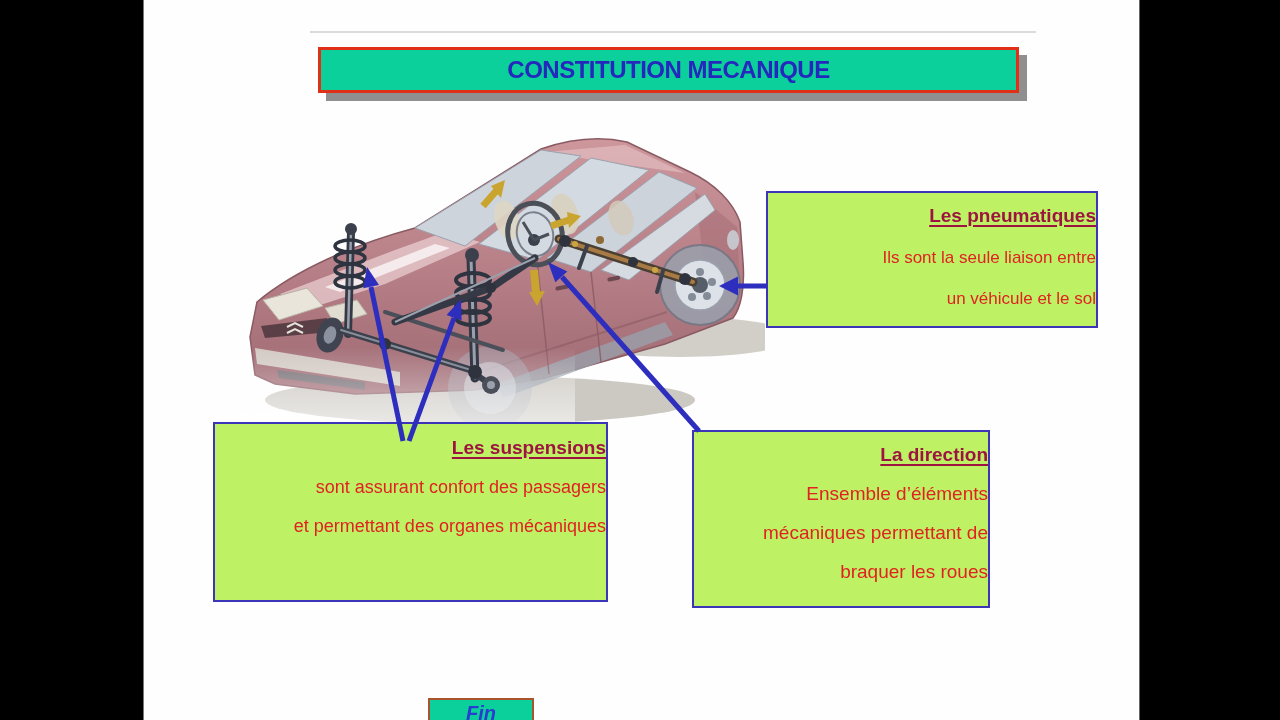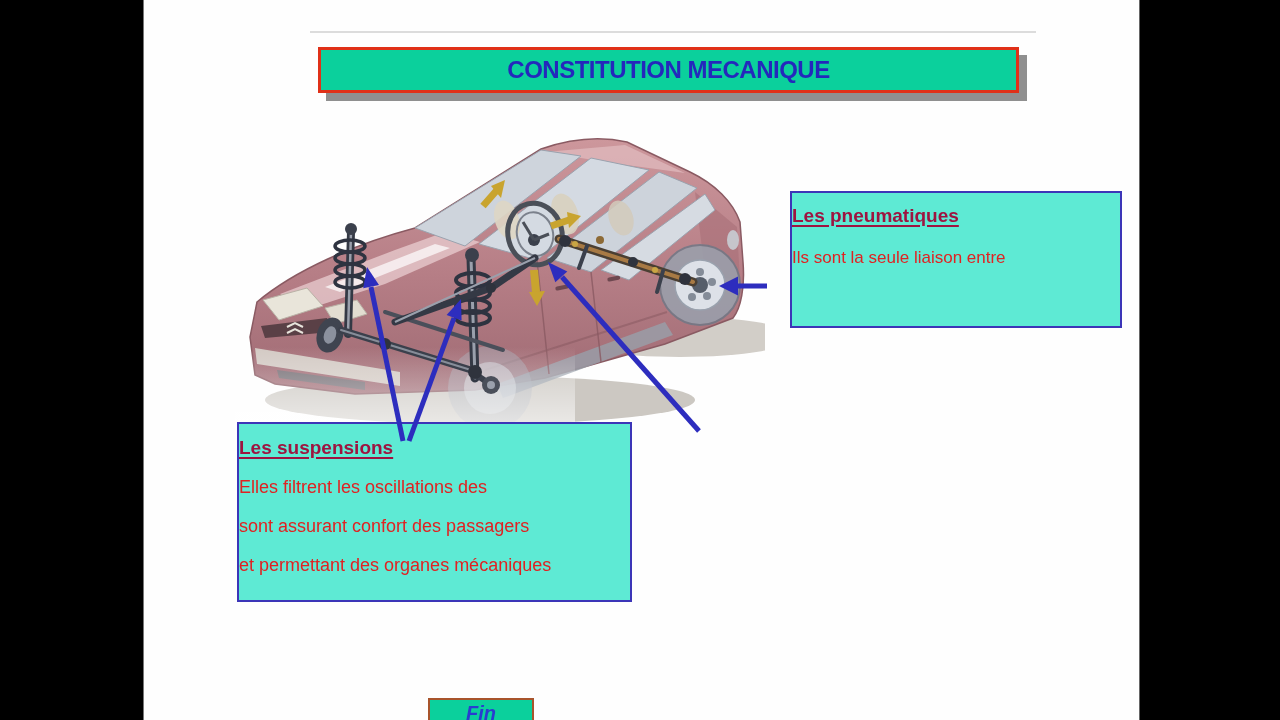--- a/index.html
+++ b/index.html
@@ -31,22 +31,22 @@
   .title-banner span {
     color: #2428bc; font-size: 24px; font-weight: bold; letter-spacing: -0.5px;
   }
 
   .car-wrap { position: absolute; left: 235px; top: 122px; width: 530px; height: 318px; z-index: 1; }
 
   .arrows-overlay { position: absolute; left: 0; top: 0; width: 1280px; height: 720px;
                     z-index: 3; pointer-events: none; }
 
   .callout {
-    position: absolute; background: #5eead4; border: 2px solid #3c35b8;
-    text-align: left; z-index: 2; box-sizing: border-box; margin-left: 24px;
+    position: absolute; background: #bef264; border: 2px solid #3c35b8;
+    text-align: right; z-index: 2; box-sizing: border-box;
   }
   .callout .heading {
     color: #9e1440; font-weight: bold; font-size: 19px;
     text-decoration: underline; text-decoration-thickness: 2px; text-underline-offset: 3px;
   }
   .callout .line { color: #e02222; font-weight: normal; }
 
   .box-pneumatiques { left: 766px; top: 191px; width: 332px; height: 137px; }
   .box-pneumatiques .heading { margin-top: 12px; }
   .box-pneumatiques .line { font-size: 17px; margin-top: 21px; }
@@ -262,27 +262,33 @@
       <g>
         <line x1="699" y1="431" x2="562" y2="277"></line>
         <polygon points="548,262 567.3,271.6 555.3,282.2" stroke="none"></polygon>
       </g>
     </g>
   </svg>
 
   <div class="callout box-pneumatiques">
     <div class="heading">Les pneumatiques</div>
     <div class="line">Ils sont la seule liaison entre</div>
+    <div class="line">un véhicule et le sol</div>
   </div>
 
   <div class="callout box-suspensions">
     <div class="heading">Les suspensions</div>
-    <div class="line">Elles filtrent les oscillations des</div>
     <div class="line">sont assurant confort des passagers</div>
     <div class="line">et permettant des organes mécaniques</div>
   </div>
 
+  <div class="callout box-direction">
+    <div class="heading">La direction</div>
+    <div class="line">Ensemble d’éléments</div>
+    <div class="line">mécaniques permettant de</div>
+    <div class="line">braquer les roues</div>
+  </div>
 
   <div class="fin-button">
     <span>Fin</span>
   </div>
 
 </div>
 
 </body></html>

